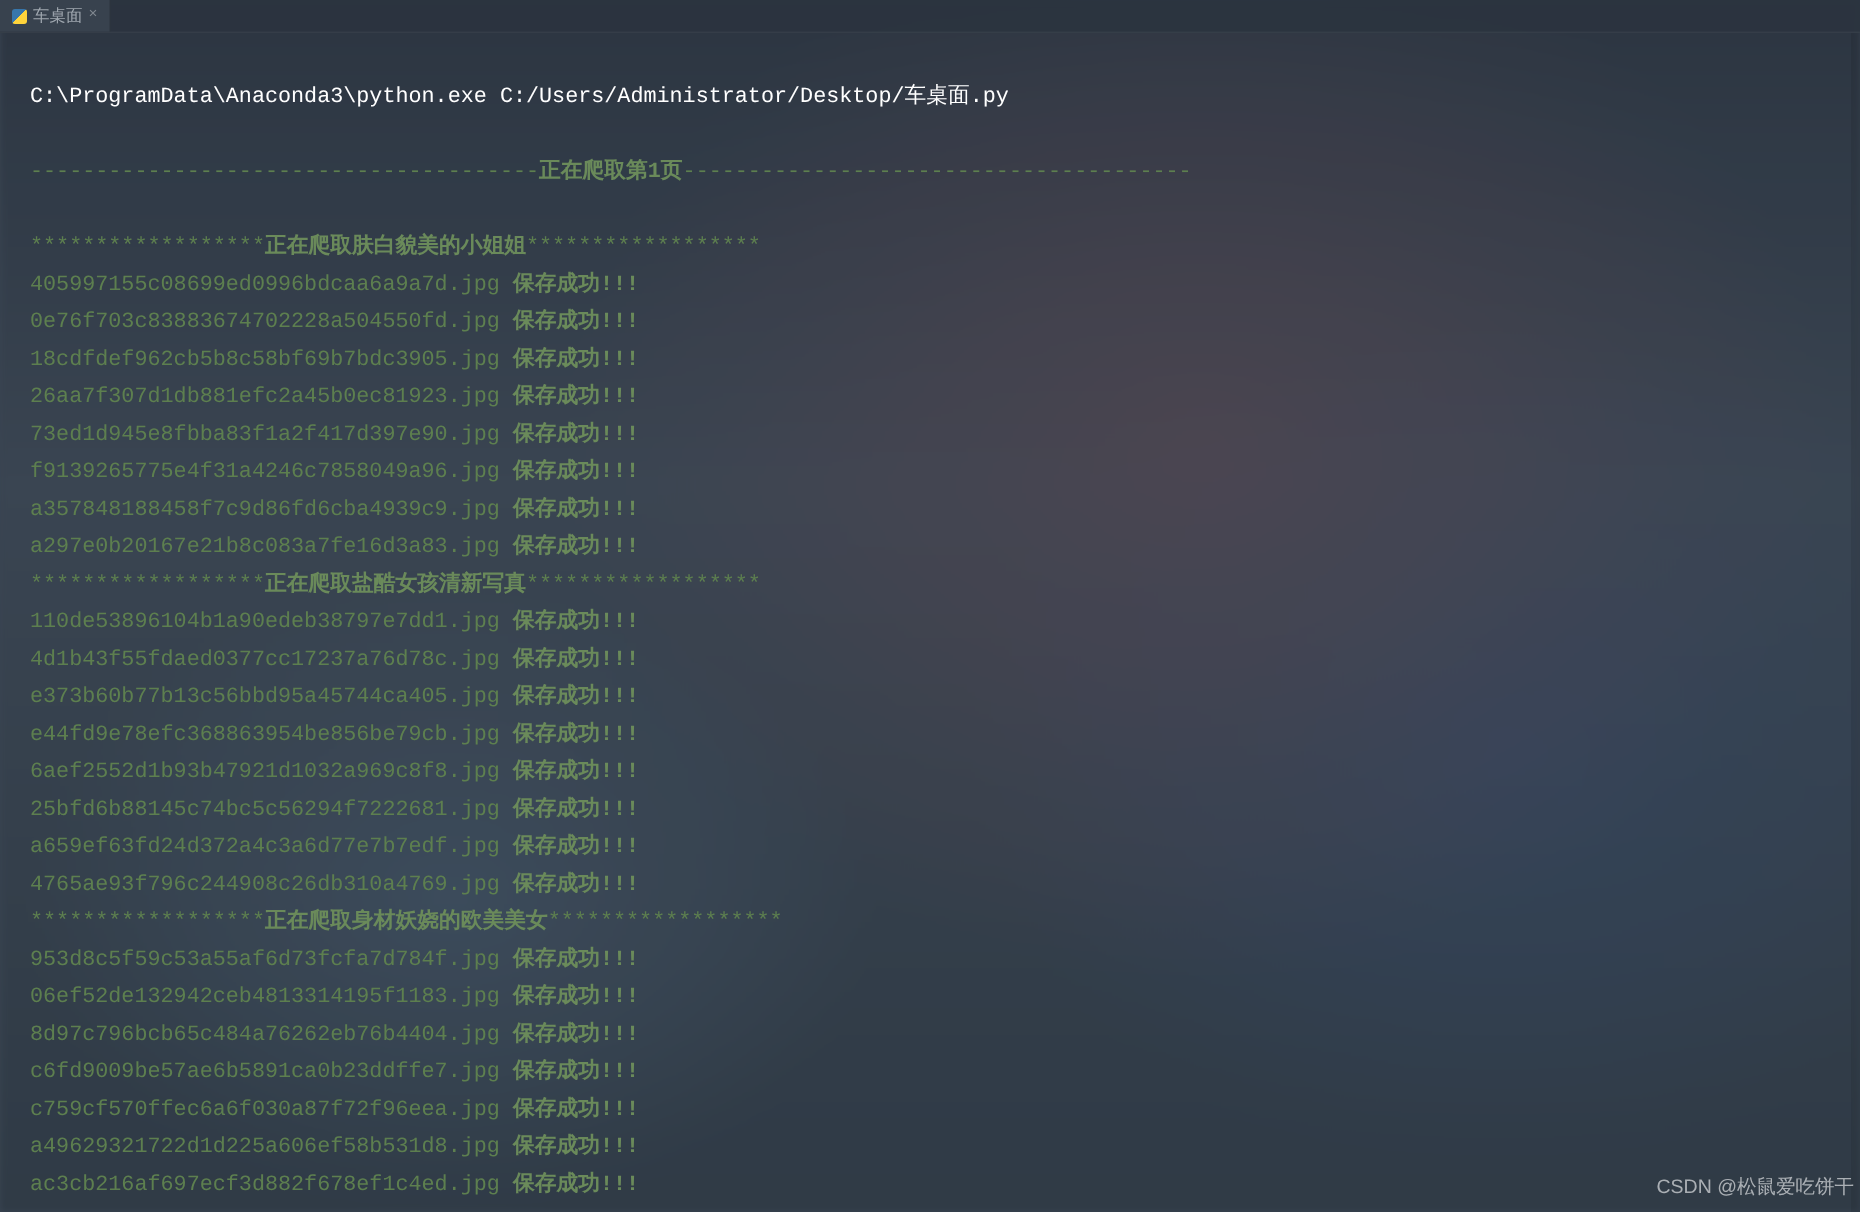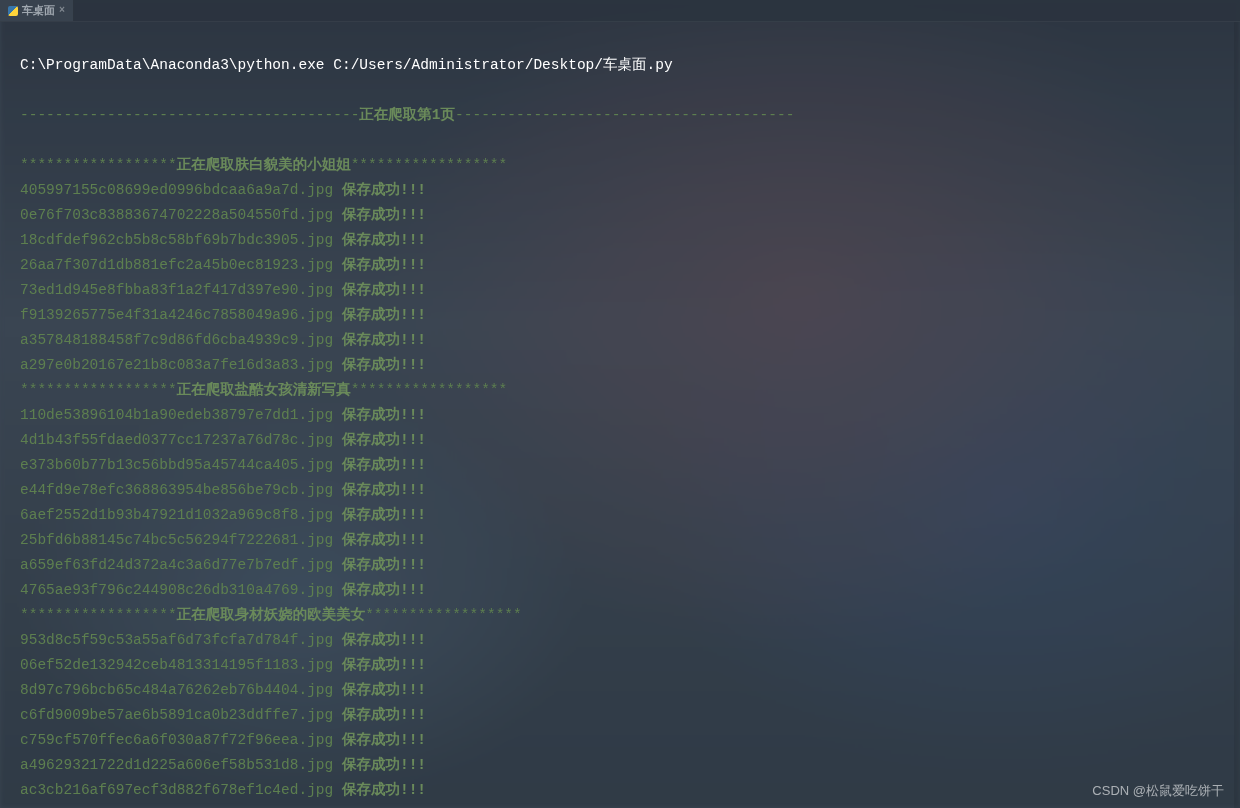--- a/index.html
+++ b/index.html
@@ -35,21 +35,20 @@
     z-index: 2;
   }
   .tab {
     display: flex;
     align-items: center;
     gap: 4px;
     padding: 0 8px;
     height: 100%;
     background: rgba(60,70,82,0.8);
     border-right: 1px solid rgba(0,0,0,0.2);
-    font-weight: bold;
   }
   .tab .py-icon {
     width: 10px;
     height: 10px;
     display: inline-block;
     background: linear-gradient(135deg, #3776ab 50%, #ffd43b 50%);
     border-radius: 2px;
   }
   .tab .close {
     color: #808890;
@@ -62,21 +61,21 @@
     padding: 6px 12px 0 20px;
     line-height: 25px;
     white-space: pre;
     font-size: 14.5px;
   }
   .gray { color: #ffffff; }
   .green { color: #6a8a5a; font-weight: bold; }
   .green2 { color: #5d7f4f; }
   .watermark {
     position: absolute;
-    right: 16px;
+    right: 4px;
     bottom: 8px;
     color: #c0c4c8;
     font-size: 13px;
     z-index: 3;
     font-family: "Microsoft YaHei", sans-serif;
     opacity: 0.85;
   }
   .scrollbar-hint {
     position: absolute;
     right: 0;

